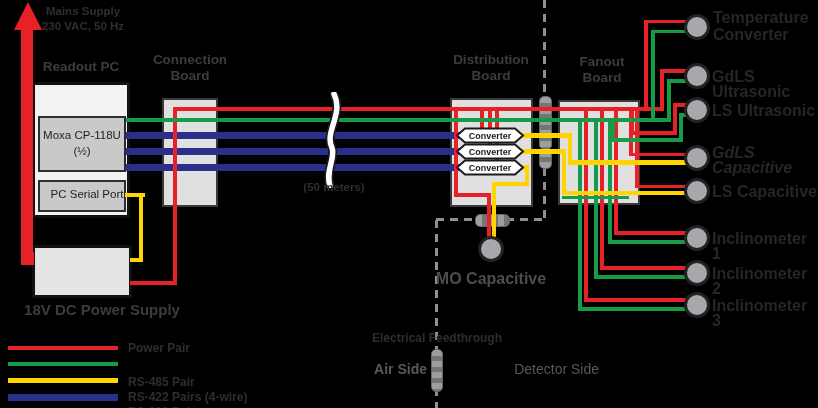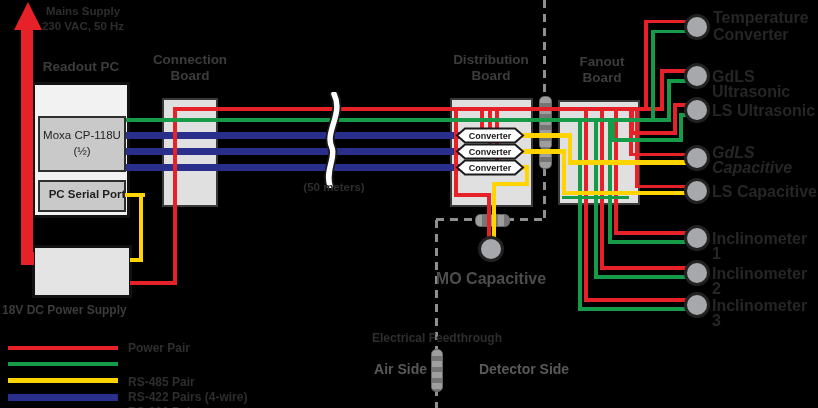--- a/index.html
+++ b/index.html
@@ -140,26 +140,26 @@
   <div class="lbl" style="left:26px;top:4px;width:114px;font-size:11.5px;line-height:15px;color:#2e2e2e;">
     <span>Mains Supply</span><br><span>230 VAC, 50 Hz</span>
   </div>
   <div class="lbl" style="left:22px;top:59px;width:118px;">Readout PC</div>
   <div class="lbl" style="left:135px;top:52px;width:110px;">Connection Board</div>
   <div class="lbl" style="left:436px;top:52px;width:110px;">Distribution Board</div>
   <div class="lbl" style="left:567px;top:54px;width:70px;">Fanout Board</div>
   <div class="abs" style="left:40px;top:127px;width:84px;text-align:center;font-size:11.5px;line-height:16px;color:#1f1f1f;font-weight:500;">
     <span>Moxa CP-118U</span><br><span>(½)</span>
   </div>
-  <div class="abs" style="left:40px;top:188px;width:94px;text-align:center;font-size:11.5px;color:#1f1f1f;font-weight:700;">PC Serial Port</div>
-  <div class="lbl" style="left:2px;top:302px;width:200px;font-size:12px;text-align:left;">18V DC Power Supply</div>
+  <div class="abs" style="left:40px;top:188px;width:94px;text-align:center;font-size:11.5px;color:#1f1f1f;font-weight:400;">PC Serial Port</div>
+  <div class="lbl" style="left:2px;top:302px;width:200px;font-size:15px;text-align:center;">18V DC Power Supply</div>
   <div class="lbl" style="left:282px;top:179px;width:104px;font-size:11.5px;color:#2e2e2e;">(50 meters)</div>
   <div class="lbl" style="left:337px;top:330px;width:200px;font-size:12px;color:#2e2e2e;">Electrical Feedthrough</div>
   <div class="abs" style="left:317px;top:361px;width:110px;text-align:right;font-size:14px;font-weight:700;color:#58595b;">Air Side</div>
-  <div class="abs" style="left:449px;top:361px;width:150px;text-align:center;font-size:14px;font-weight:700;color:#58595b;">Detector Side</div>
+  <div class="abs" style="left:449px;top:361px;width:150px;text-align:right;font-size:14px;font-weight:400;color:#58595b;">Detector Side</div>
 
   <div class="slbl" style="left:713px;top:9px;width:88px;line-height:17px;">Temperature Converter</div>
   <div class="slbl" style="left:712px;top:69px;width:104px;">GdLS Ultrasonic</div>
   <div class="slbl" style="left:712px;top:103px;width:104px;">LS Ultrasonic</div>
   <div class="slbl" style="left:712px;top:145px;width:106px;font-style:italic;">GdLS Capacitive</div>
   <div class="slbl" style="left:712px;top:184px;width:106px;">LS Capacitive</div>
   <div class="slbl" style="left:712px;top:231px;width:106px;">Inclinometer 1</div>
   <div class="slbl" style="left:712px;top:266px;width:106px;">Inclinometer 2</div>
   <div class="slbl" style="left:712px;top:298px;width:106px;">Inclinometer 3</div>
   <div class="slbl" style="left:431px;top:271px;width:120px;text-align:center;color:#4d4d4d;">MO Capacitive</div>

